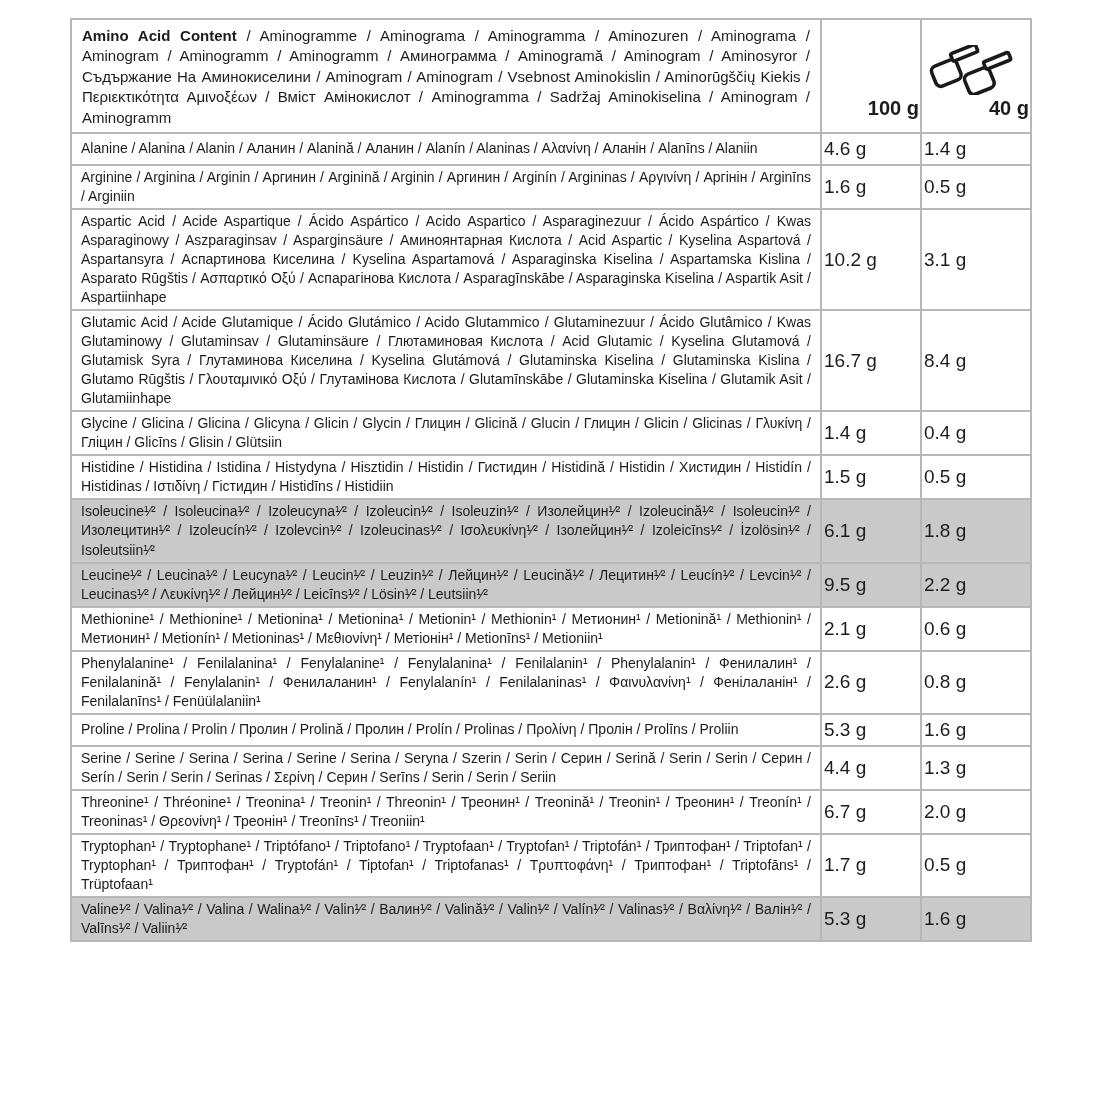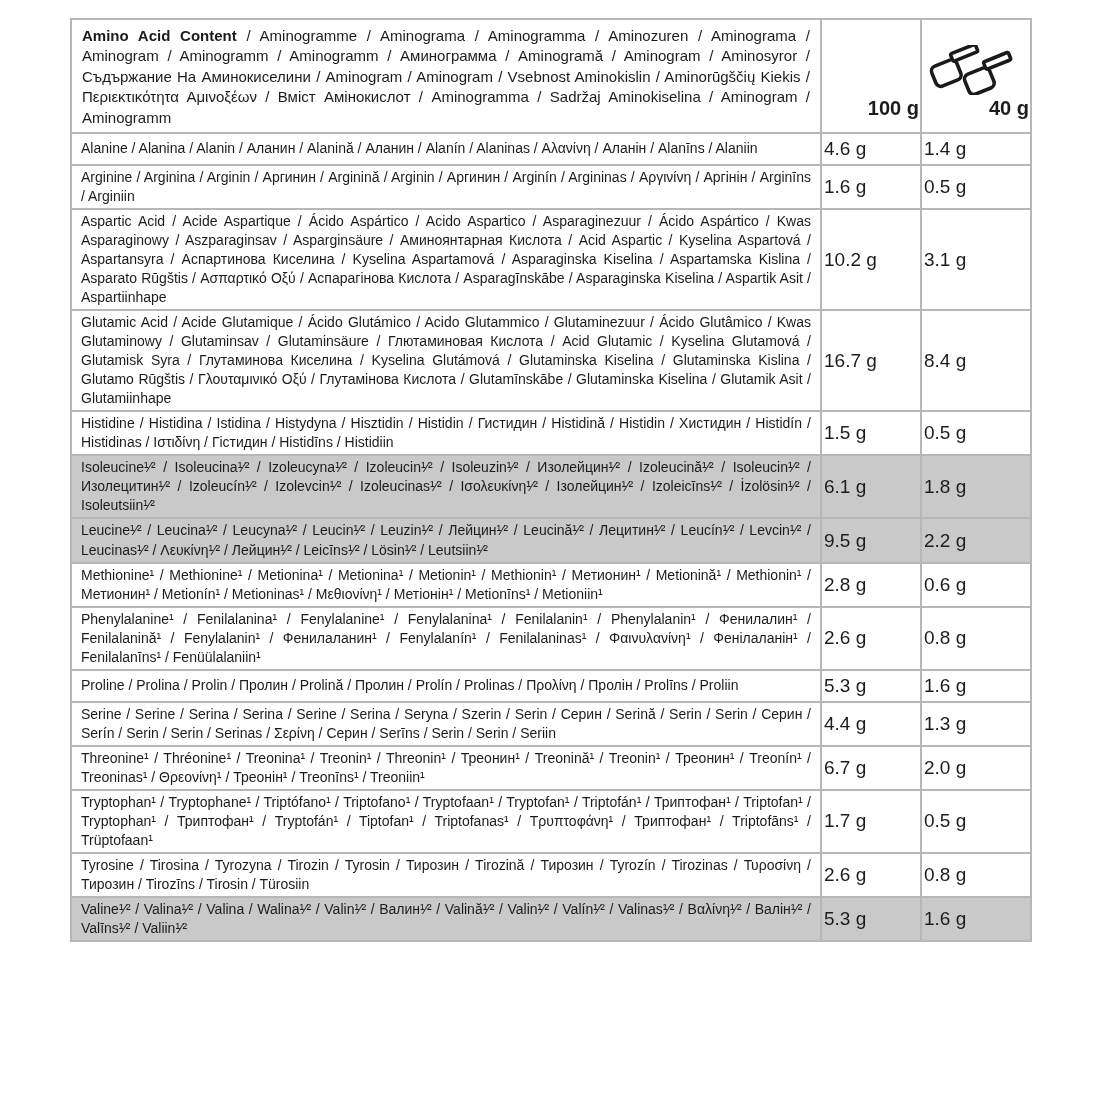--- a/index.html
+++ b/index.html
@@ -87,37 +87,42 @@
           <td class="name-cell">Aspartic Acid / Acide Aspartique / Ácido Aspártico / Acido Aspartico / Asparaginezuur / Ácido Aspártico / Kwas Asparaginowy / Aszparaginsav / Asparginsäure / Аминоянтарная Кислота / Acid Aspartic / Kyselina Aspartová / Aspartansyra / Аспартинова Киселина / Kyselina Aspartamová / Asparaginska Kiselina / Aspartamska Kislina / Asparato Rūgštis / Ασπαρτικό Οξύ / Аспарагінова Кислота / Asparagīnskābe / Asparaginska Kiselina / Aspartik Asit / Aspartiinhape</td>
           <td class="val-cell">10.2 g</td>
           <td class="val-cell">3.1 g</td>
         </tr>
         <tr>
           <td class="name-cell">Glutamic Acid / Acide Glutamique / Ácido Glutámico / Acido Glutammico / Glutaminezuur / Ácido Glutâmico / Kwas Glutaminowy / Glutaminsav / Glutaminsäure / Глютаминовая Кислота / Acid Glutamic / Kyselina Glutamová / Glutamisk Syra / Глутаминова Киселина / Kyselina Glutámová / Glutaminska Kiselina / Glutaminska Kislina / Glutamo Rūgštis / Γλουταμινικό Οξύ / Глутамінова Кислота / Glutamīnskābe / Glutaminska Kiselina / Glutamik Asit / Glutamiinhape</td>
           <td class="val-cell">16.7 g</td>
           <td class="val-cell">8.4 g</td>
         </tr>
         <tr>
+          <td class="name-cell">Glycine / Glicina / Glicina / Glicyna / Glicin / Glycin / Глицин / Glicină / Glucin / Глицин / Glicin / Glicinas / Γλυκίνη / Гліцин / Glicīns / Glisin / Glütsiin</td>
+          <td class="val-cell">1.4 g</td>
+          <td class="val-cell">0.4 g</td>
+        </tr>
+        <tr>
           <td class="name-cell">Histidine / Histidina / Istidina / Histydyna / Hisztidin / Histidin / Гистидин / Histidină / Histidin / Хистидин / Histidín / Histidinas / Ιστιδίνη / Гістидин / Histidīns / Histidiin</td>
           <td class="val-cell">1.5 g</td>
           <td class="val-cell">0.5 g</td>
         </tr>
         <tr class="hl">
           <td class="name-cell">Isoleucine¹⁄² / Isoleucina¹⁄² / Izoleucyna¹⁄² / Izoleucin¹⁄² / Isoleuzin¹⁄² / Изолейцин¹⁄² / Izoleucină¹⁄² / Isoleucin¹⁄² / Изолецитин¹⁄² / Izoleucín¹⁄² / Izolevcin¹⁄² / Izoleucinas¹⁄² / Ισολευκίνη¹⁄² / Ізолейцин¹⁄² / Izoleicīns¹⁄² / İzolösin¹⁄² / Isoleutsiin¹⁄²</td>
           <td class="val-cell">6.1 g</td>
           <td class="val-cell">1.8 g</td>
         </tr>
         <tr class="hl">
           <td class="name-cell">Leucine¹⁄² / Leucina¹⁄² / Leucyna¹⁄² / Leucin¹⁄² / Leuzin¹⁄² / Лейцин¹⁄² / Leucină¹⁄² / Лецитин¹⁄² / Leucín¹⁄² / Levcin¹⁄² / Leucinas¹⁄² / Λευκίνη¹⁄² / Лейцин¹⁄² / Leicīns¹⁄² / Lösin¹⁄² / Leutsiin¹⁄²</td>
           <td class="val-cell">9.5 g</td>
           <td class="val-cell">2.2 g</td>
         </tr>
         <tr>
           <td class="name-cell">Methionine¹ / Methionine¹ / Metionina¹ / Metionina¹ / Metionin¹ / Methionin¹ / Метионин¹ / Metionină¹ / Methionin¹ / Метионин¹ / Metionín¹ / Metioninas¹ / Μεθιονίνη¹ / Метіонін¹ / Metionīns¹ / Metioniin¹</td>
-          <td class="val-cell">2.8 g</td>
+          <td class="val-cell">2.1 g</td>
           <td class="val-cell">0.6 g</td>
         </tr>
         <tr>
           <td class="name-cell">Phenylalanine¹ / Fenilalanina¹ / Fenylalanine¹ / Fenylalanina¹ / Fenilalanin¹ / Phenylalanin¹ / Фенилалин¹ / Fenilalanină¹ / Fenylalanin¹ / Фенилаланин¹ / Fenylalanín¹ / Fenilalaninas¹ / Φαινυλανίνη¹ / Фенілаланін¹ / Fenilalanīns¹ / Fenüülalaniin¹</td>
           <td class="val-cell">2.6 g</td>
           <td class="val-cell">0.8 g</td>
         </tr>
         <tr>
           <td class="name-cell">Proline / Prolina / Prolin / Пролин / Prolină / Пролин / Prolín / Prolinas / Προλίνη / Пролін / Prolīns / Proliin</td>
           <td class="val-cell">5.3 g</td>
@@ -131,25 +136,20 @@
         <tr>
           <td class="name-cell">Threonine¹ / Thréonine¹ / Treonina¹ / Treonin¹ / Threonin¹ / Треонин¹ / Treonină¹ / Treonin¹ / Треонин¹ / Treonín¹ / Treoninas¹ / Θρεονίνη¹ / Треонін¹ / Treonīns¹ / Treoniin¹</td>
           <td class="val-cell">6.7 g</td>
           <td class="val-cell">2.0 g</td>
         </tr>
         <tr>
           <td class="name-cell">Tryptophan¹ / Tryptophane¹ / Triptófano¹ / Triptofano¹ / Tryptofaan¹ / Tryptofan¹ / Triptofán¹ / Триптофан¹ / Triptofan¹ / Tryptophan¹ / Триптофан¹ / Tryptofán¹ / Tiptofan¹ / Triptofanas¹ / Τρυπτοφάνη¹ / Триптофан¹ / Triptofāns¹ / Trüptofaan¹</td>
           <td class="val-cell">1.7 g</td>
           <td class="val-cell">0.5 g</td>
         </tr>
-        <tr>
-          <td class="name-cell">Tyrosine / Tirosina / Tyrozyna / Tirozin / Tyrosin / Тирозин / Tirozină / Тирозин / Tyrozín / Tirozinas / Τυροσίνη / Тирозин / Tirozīns / Tirosin / Türosiin</td>
-          <td class="val-cell">2.6 g</td>
-          <td class="val-cell">0.8 g</td>
-        </tr>
         <tr class="hl">
           <td class="name-cell">Valine¹⁄² / Valina¹⁄² / Valina / Walina¹⁄² / Valin¹⁄² / Валин¹⁄² / Valină¹⁄² / Valin¹⁄² / Valín¹⁄² / Valinas¹⁄² / Βαλίνη¹⁄² / Валін¹⁄² / Valīns¹⁄² / Valiin¹⁄²</td>
           <td class="val-cell">5.3 g</td>
           <td class="val-cell">1.6 g</td>
         </tr>
       </tbody>
   </table>
 </div>
 
 </body></html>

